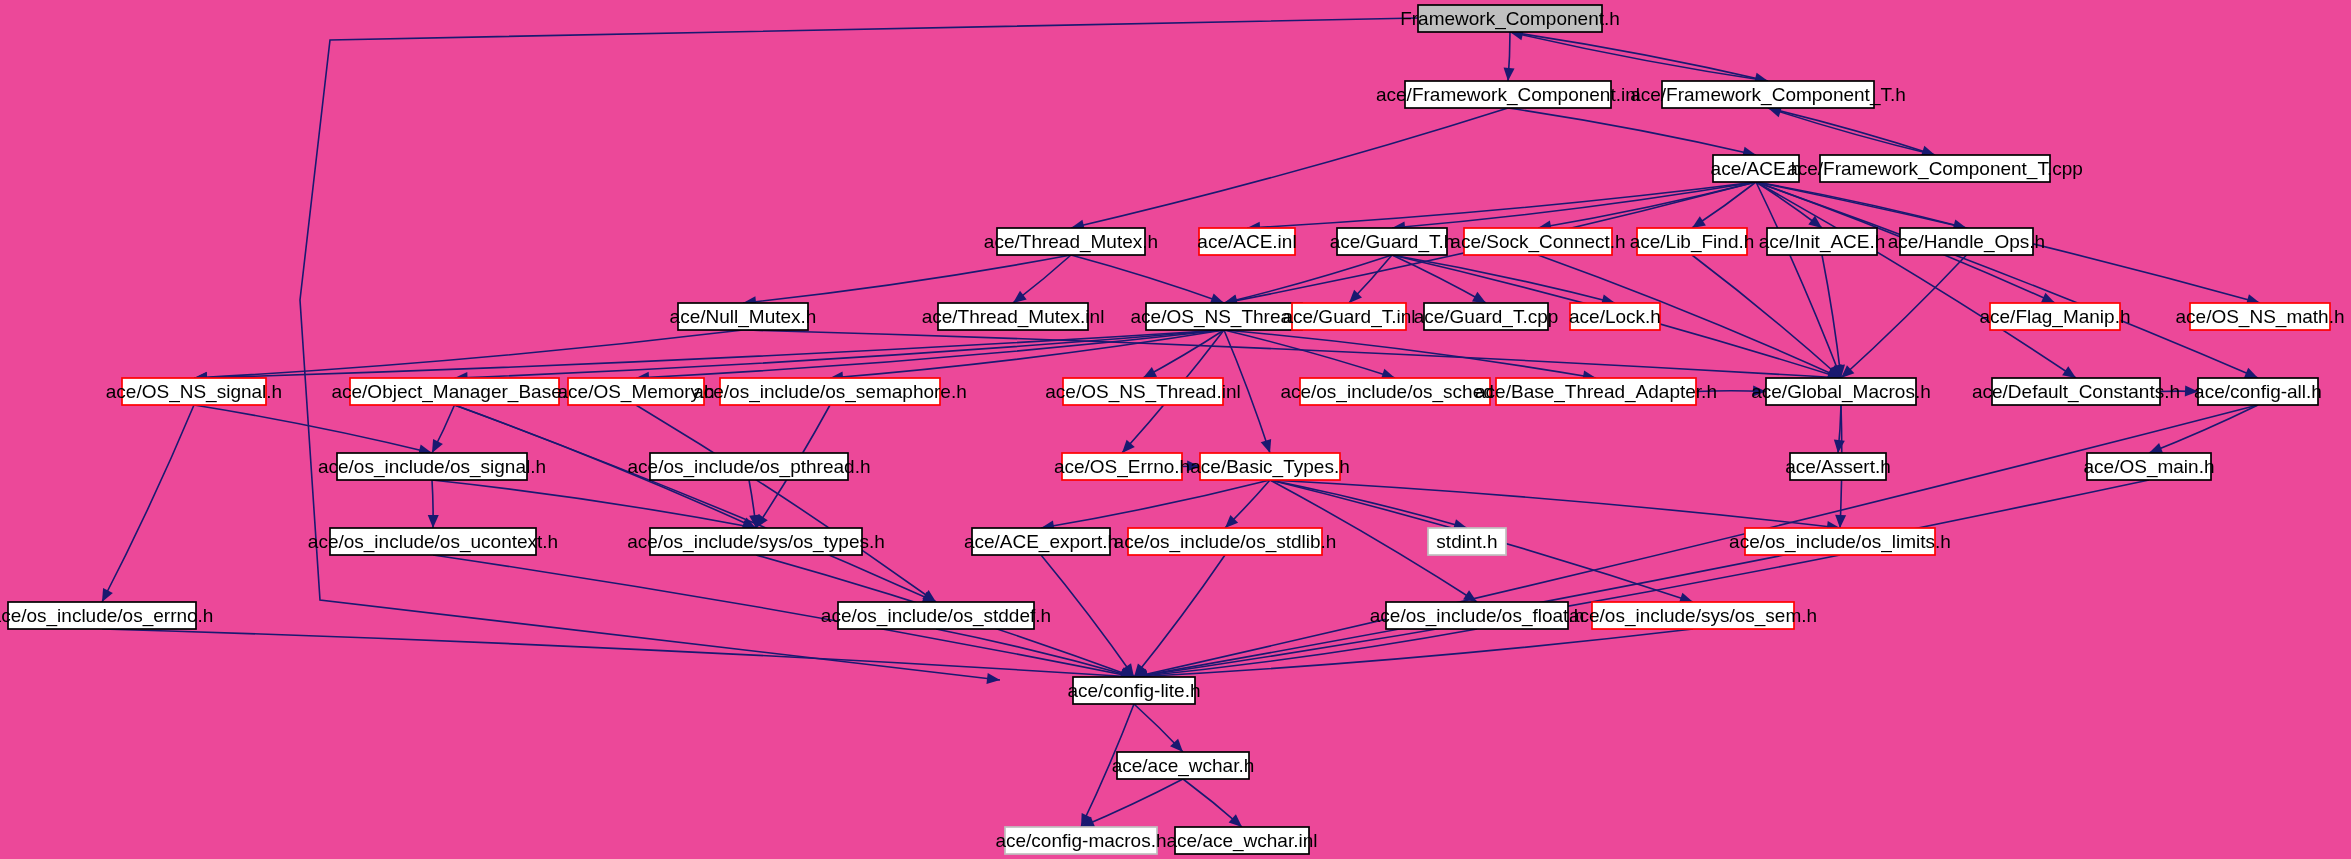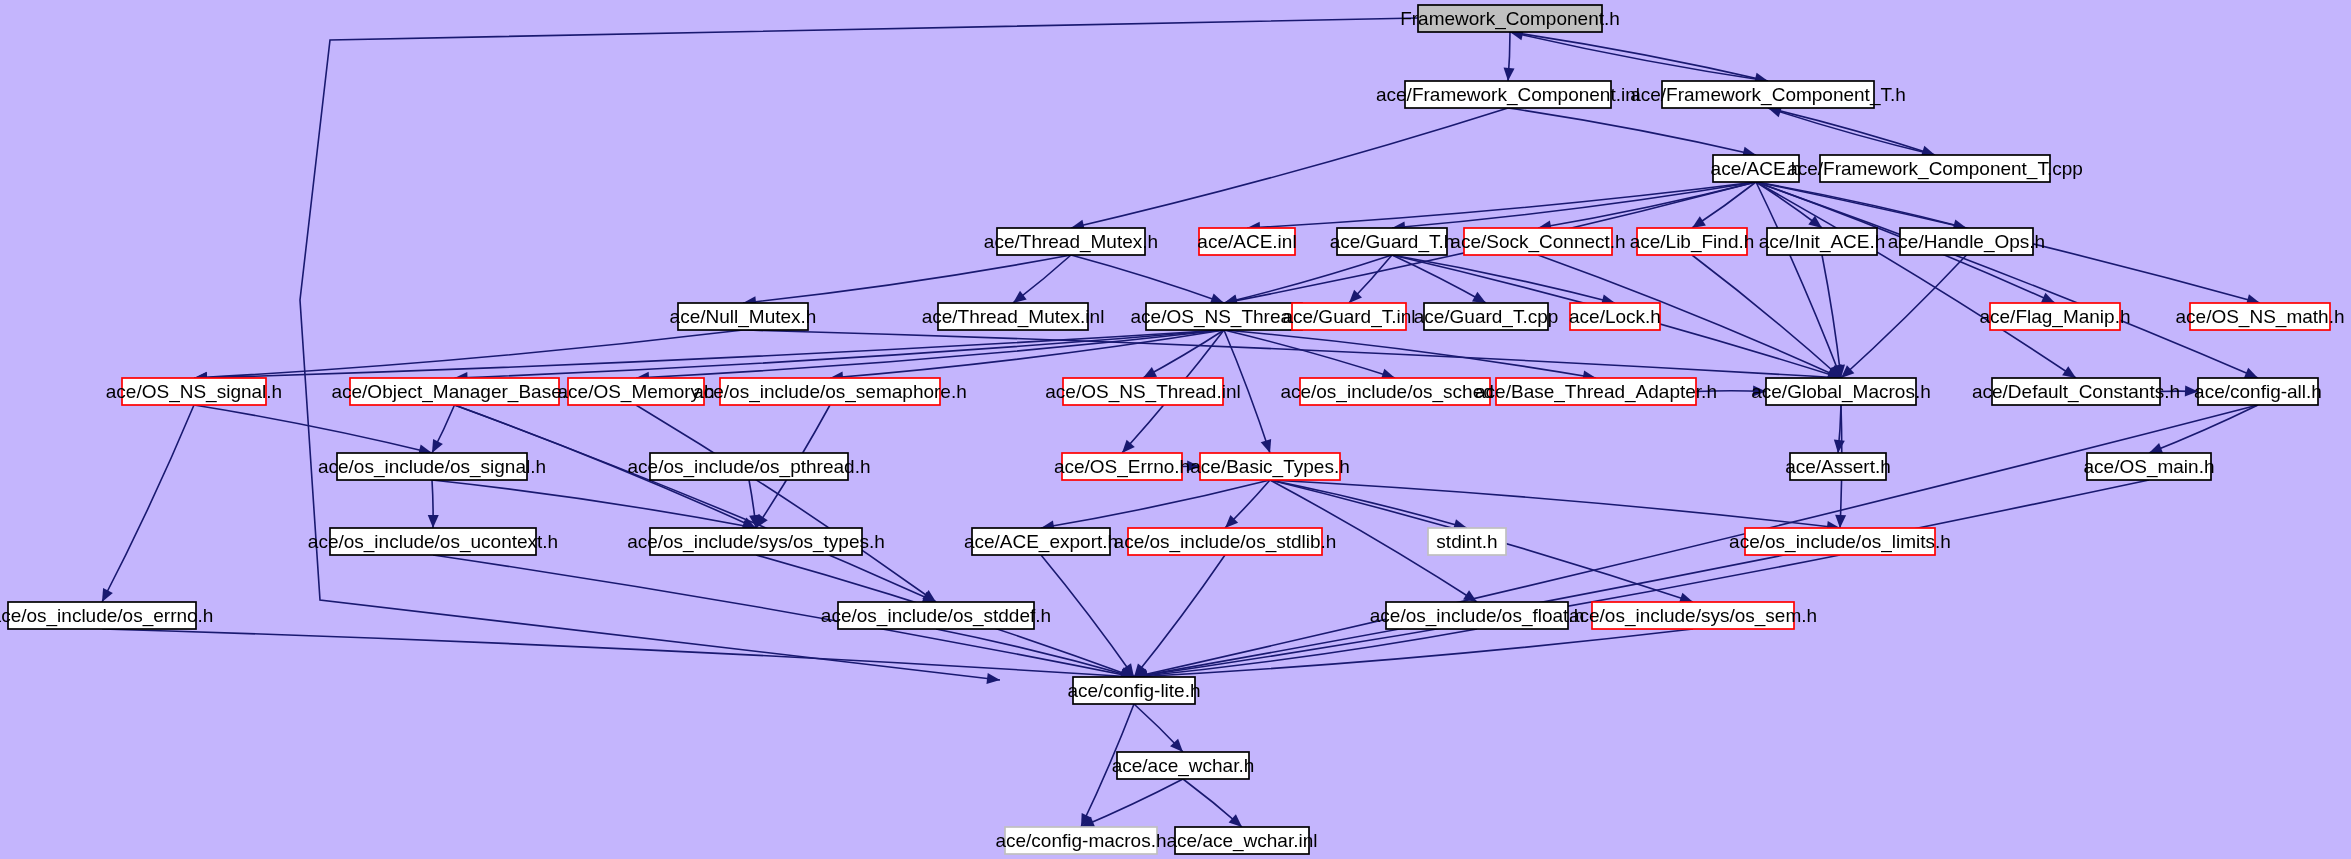--- a/index.html
+++ b/index.html
@@ -4,21 +4,21 @@
 <style>
   html, body {
     margin: 0;
     padding: 0;
     background: #ffffff;
   }
   #graph-root {
     position: relative;
     width: 2351px;
     height: 859px;
-    background: #c4b5fd;
+    background: #ec4899;
     font-family: "Liberation Sans", sans-serif;
     overflow: hidden;
   }
   #graph-svg {
     position: absolute;
     left: 0;
     top: 0;
     width: 2351px;
     height: 859px;
   }

